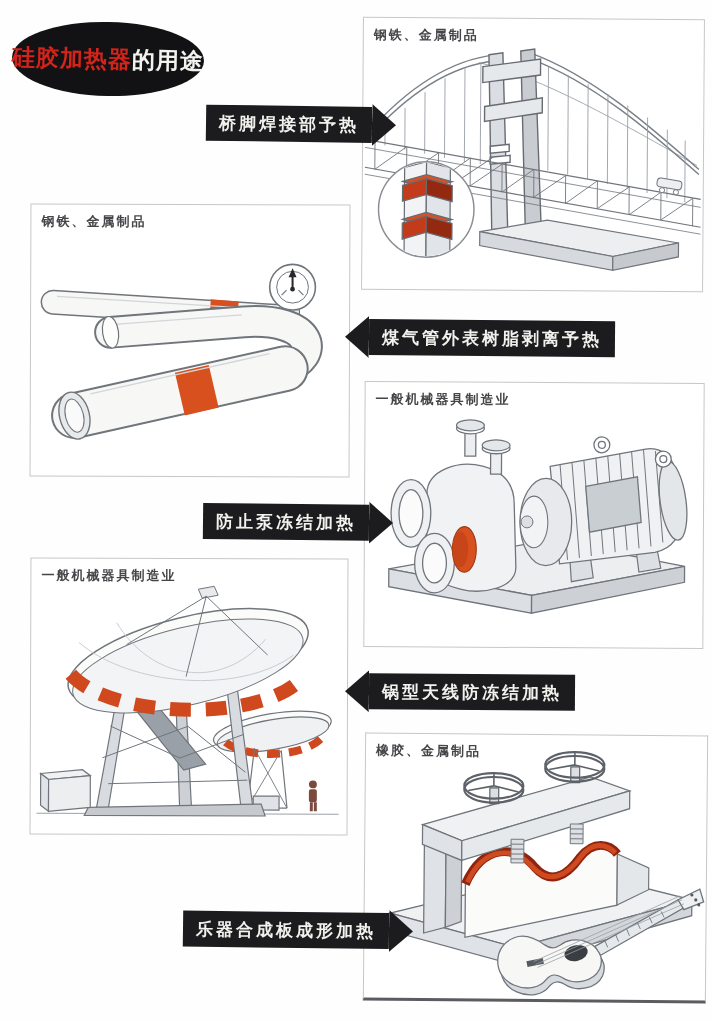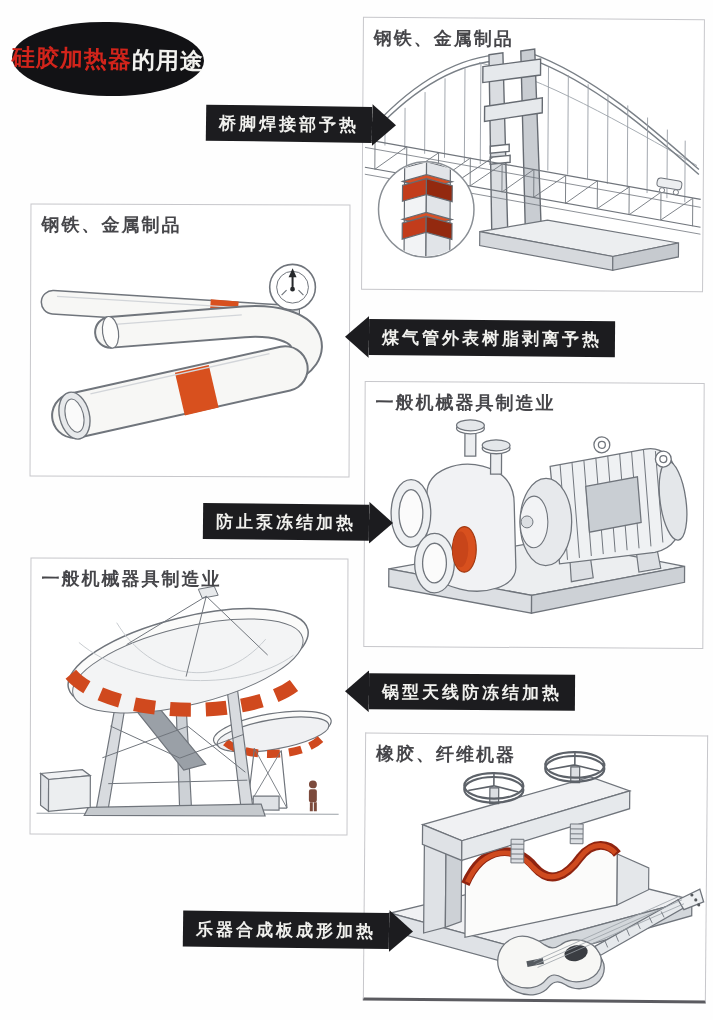--- a/index.html
+++ b/index.html
@@ -20,21 +20,21 @@
   .badge-white{ color:#f2f2ef; font-size:23px; font-weight:bold; letter-spacing:1px; }
 
   
   .panel {
     position:absolute; background:#ffffff; border:1px solid #c7c7cb;
     box-sizing:border-box;
   }
   .panel svg { position:absolute; left:0; top:0; width:100%; height:100%; }
   .category {
     position:absolute; top:8px; left:10px; z-index:2;
-    font-size:18px; font-weight:bold; color:#46464a; letter-spacing:2px;
+    font-size:13px; font-weight:bold; color:#46464a; letter-spacing:2px;
   }
   .p-bridge  { left:362px; top:18px;  width:342px; height:273px; transform:rotate(0.4deg); }
   .p-pipes   { left:30px;  top:204px; width:320px; height:273px; transform:rotate(0.2deg); }
   .p-pump    { left:364px; top:382px; width:340px; height:266px; transform:rotate(0.3deg); }
   .p-antenna { left:30px;  top:558px; width:318px; height:277px; transform:rotate(0.2deg); }
   .p-guitar  { left:364px; top:734px; width:343px; height:268px; transform:rotate(0.5deg);
                border-bottom:3px solid #5b5b60; }
 
   
   .callout { position:absolute; display:flex; align-items:center; z-index:5; }
@@ -230,21 +230,21 @@
       <g fill="#7c4a3c">
         <circle cx="284" cy="226" r="4"></circle>
         <rect x="280" y="231" width="8" height="13" rx="2"></rect>
         <rect x="281" y="244" width="3" height="9"></rect>
         <rect x="285" y="244" width="3" height="9"></rect>
       </g>
     </svg>
   </div>
 
   <div class="panel p-guitar">
-    <div class="category">橡胶、纤维机器</div>
+    <div class="category">橡胶、金属制品</div>
     <svg viewBox="0 0 342 268">
       <g stroke="#70757c" stroke-width="1.3">
         <polygon points="24,182 152,216 330,166 206,136" fill="#f0f1f3"></polygon>
         <polygon points="24,182 152,216 152,234 24,200" fill="#dfe2e6"></polygon>
         <polygon points="152,216 330,166 330,182 152,234" fill="#d3d7db"></polygon>
       </g>
       <g stroke="#70757c" stroke-width="1.3">
         <polygon points="58,96 80,90 80,196 58,202" fill="#dfe2e6"></polygon>
         <polygon points="80,90 96,96 96,190 80,196" fill="#cdd1d6"></polygon>
       </g>

